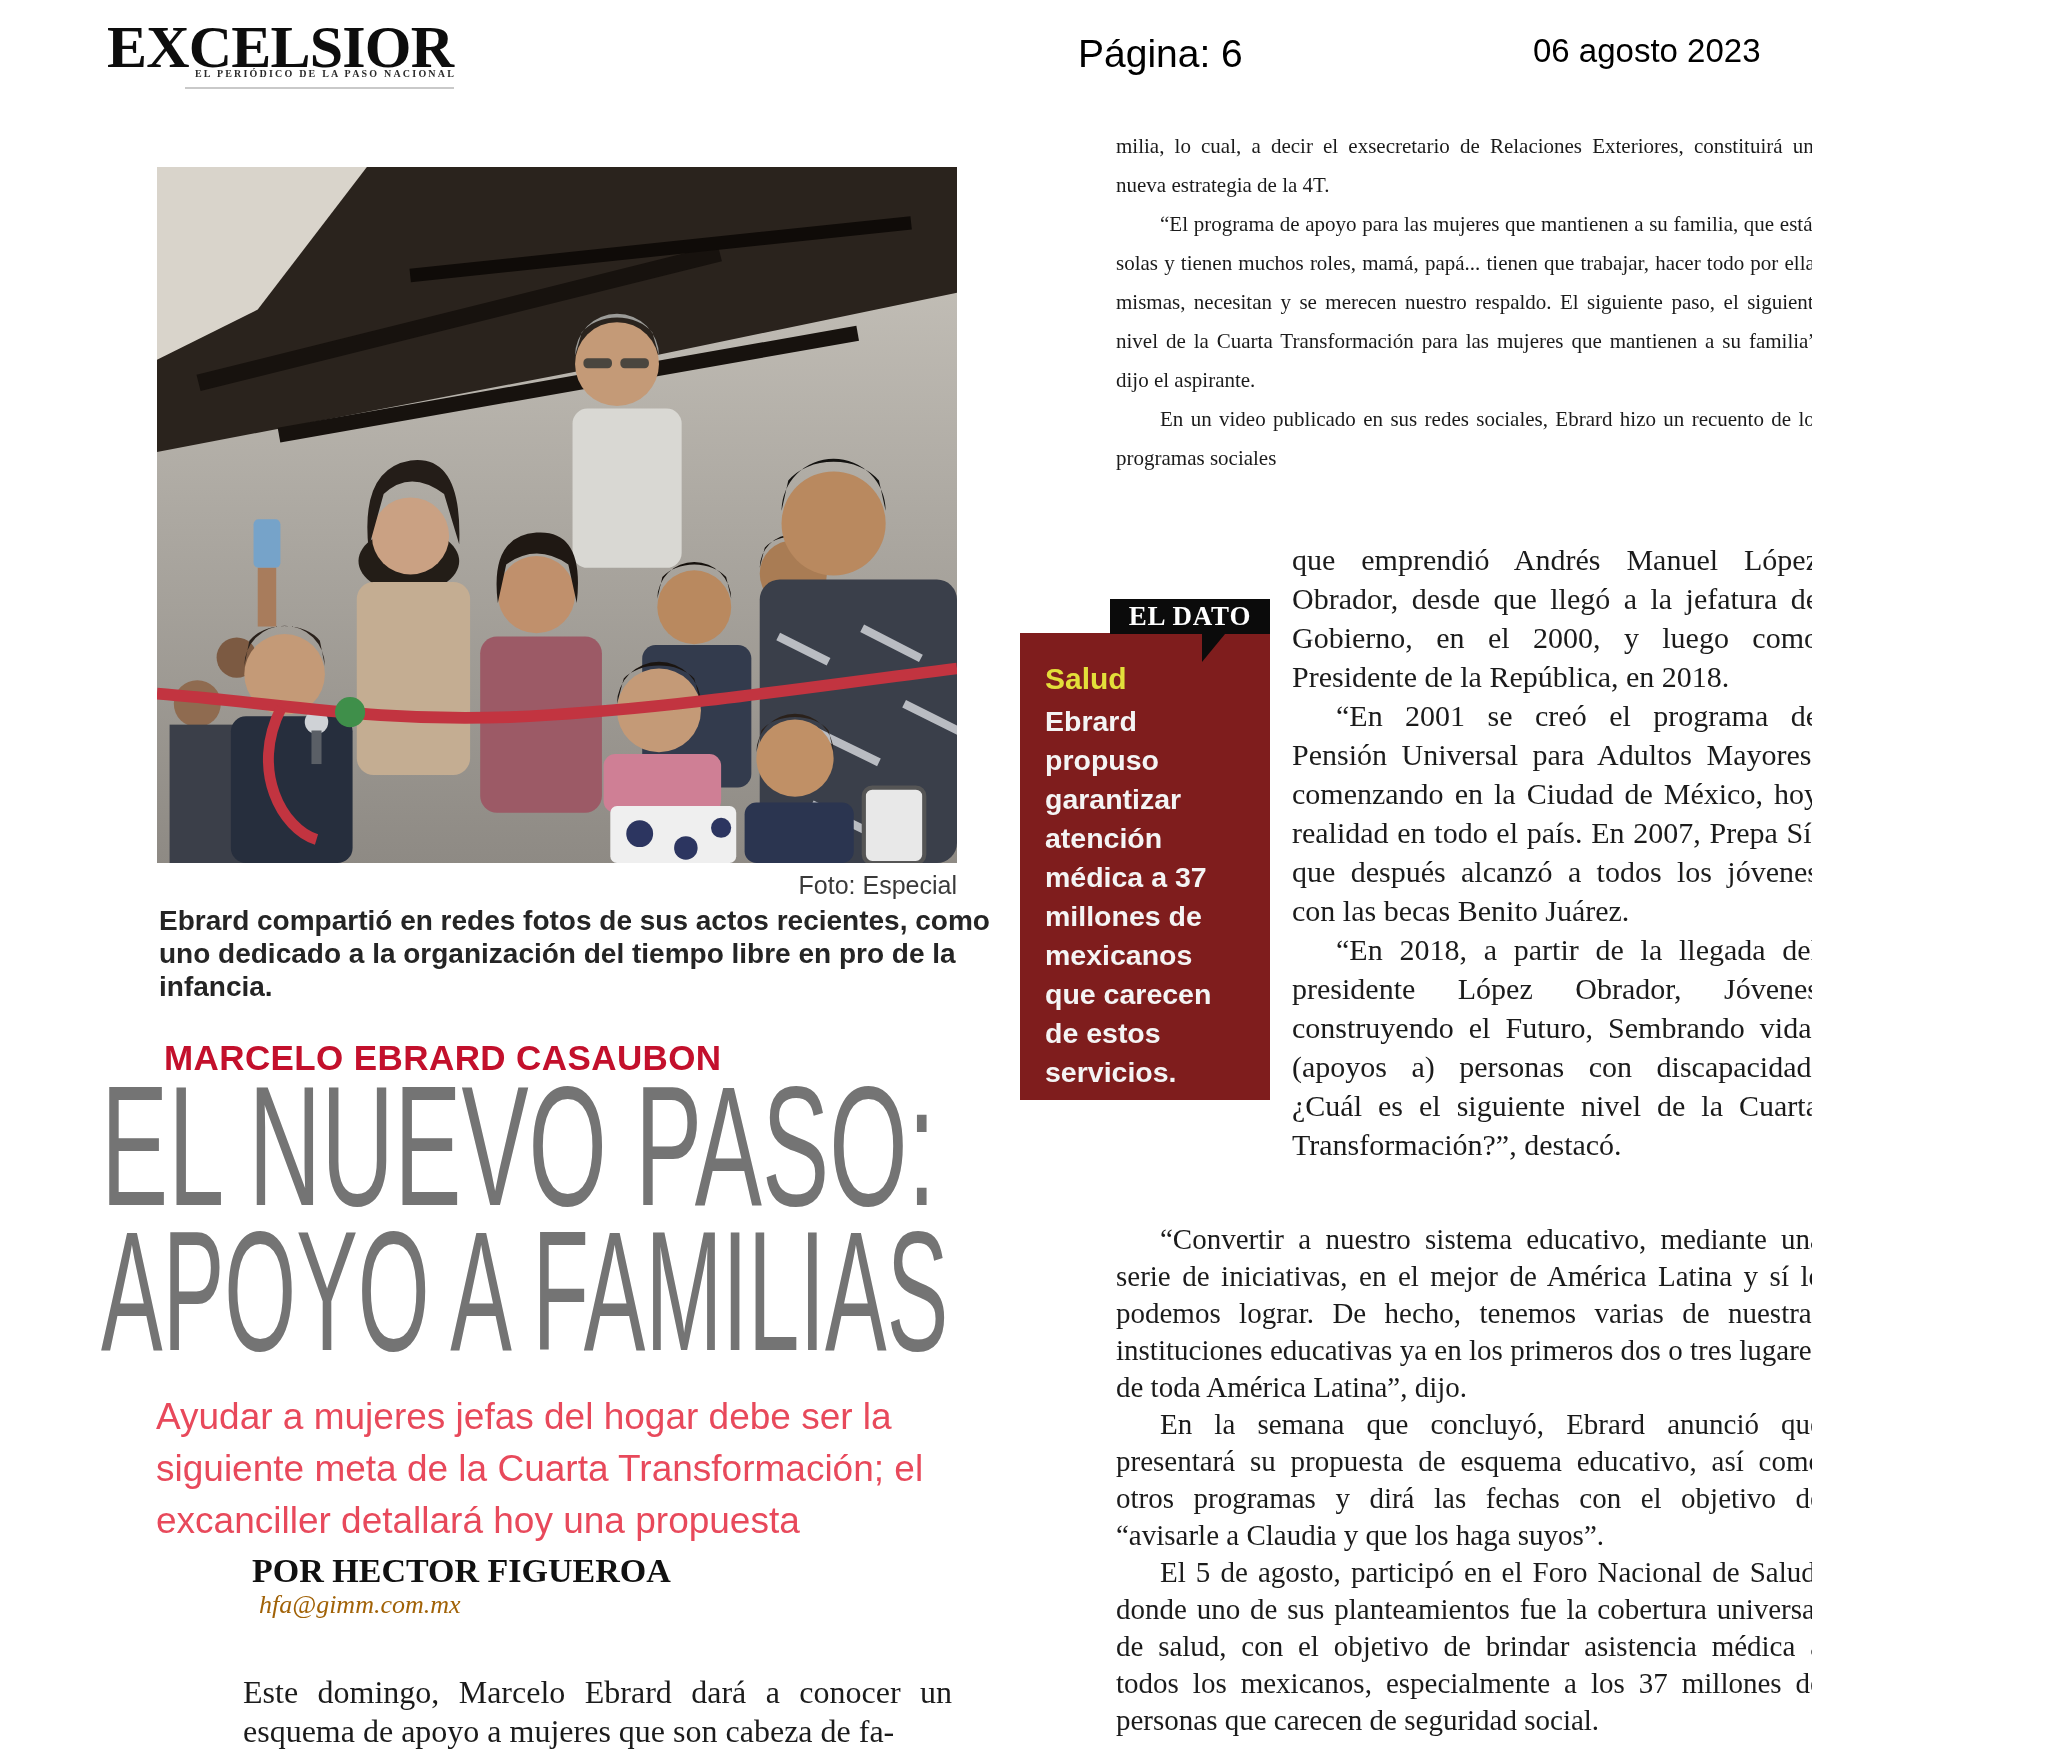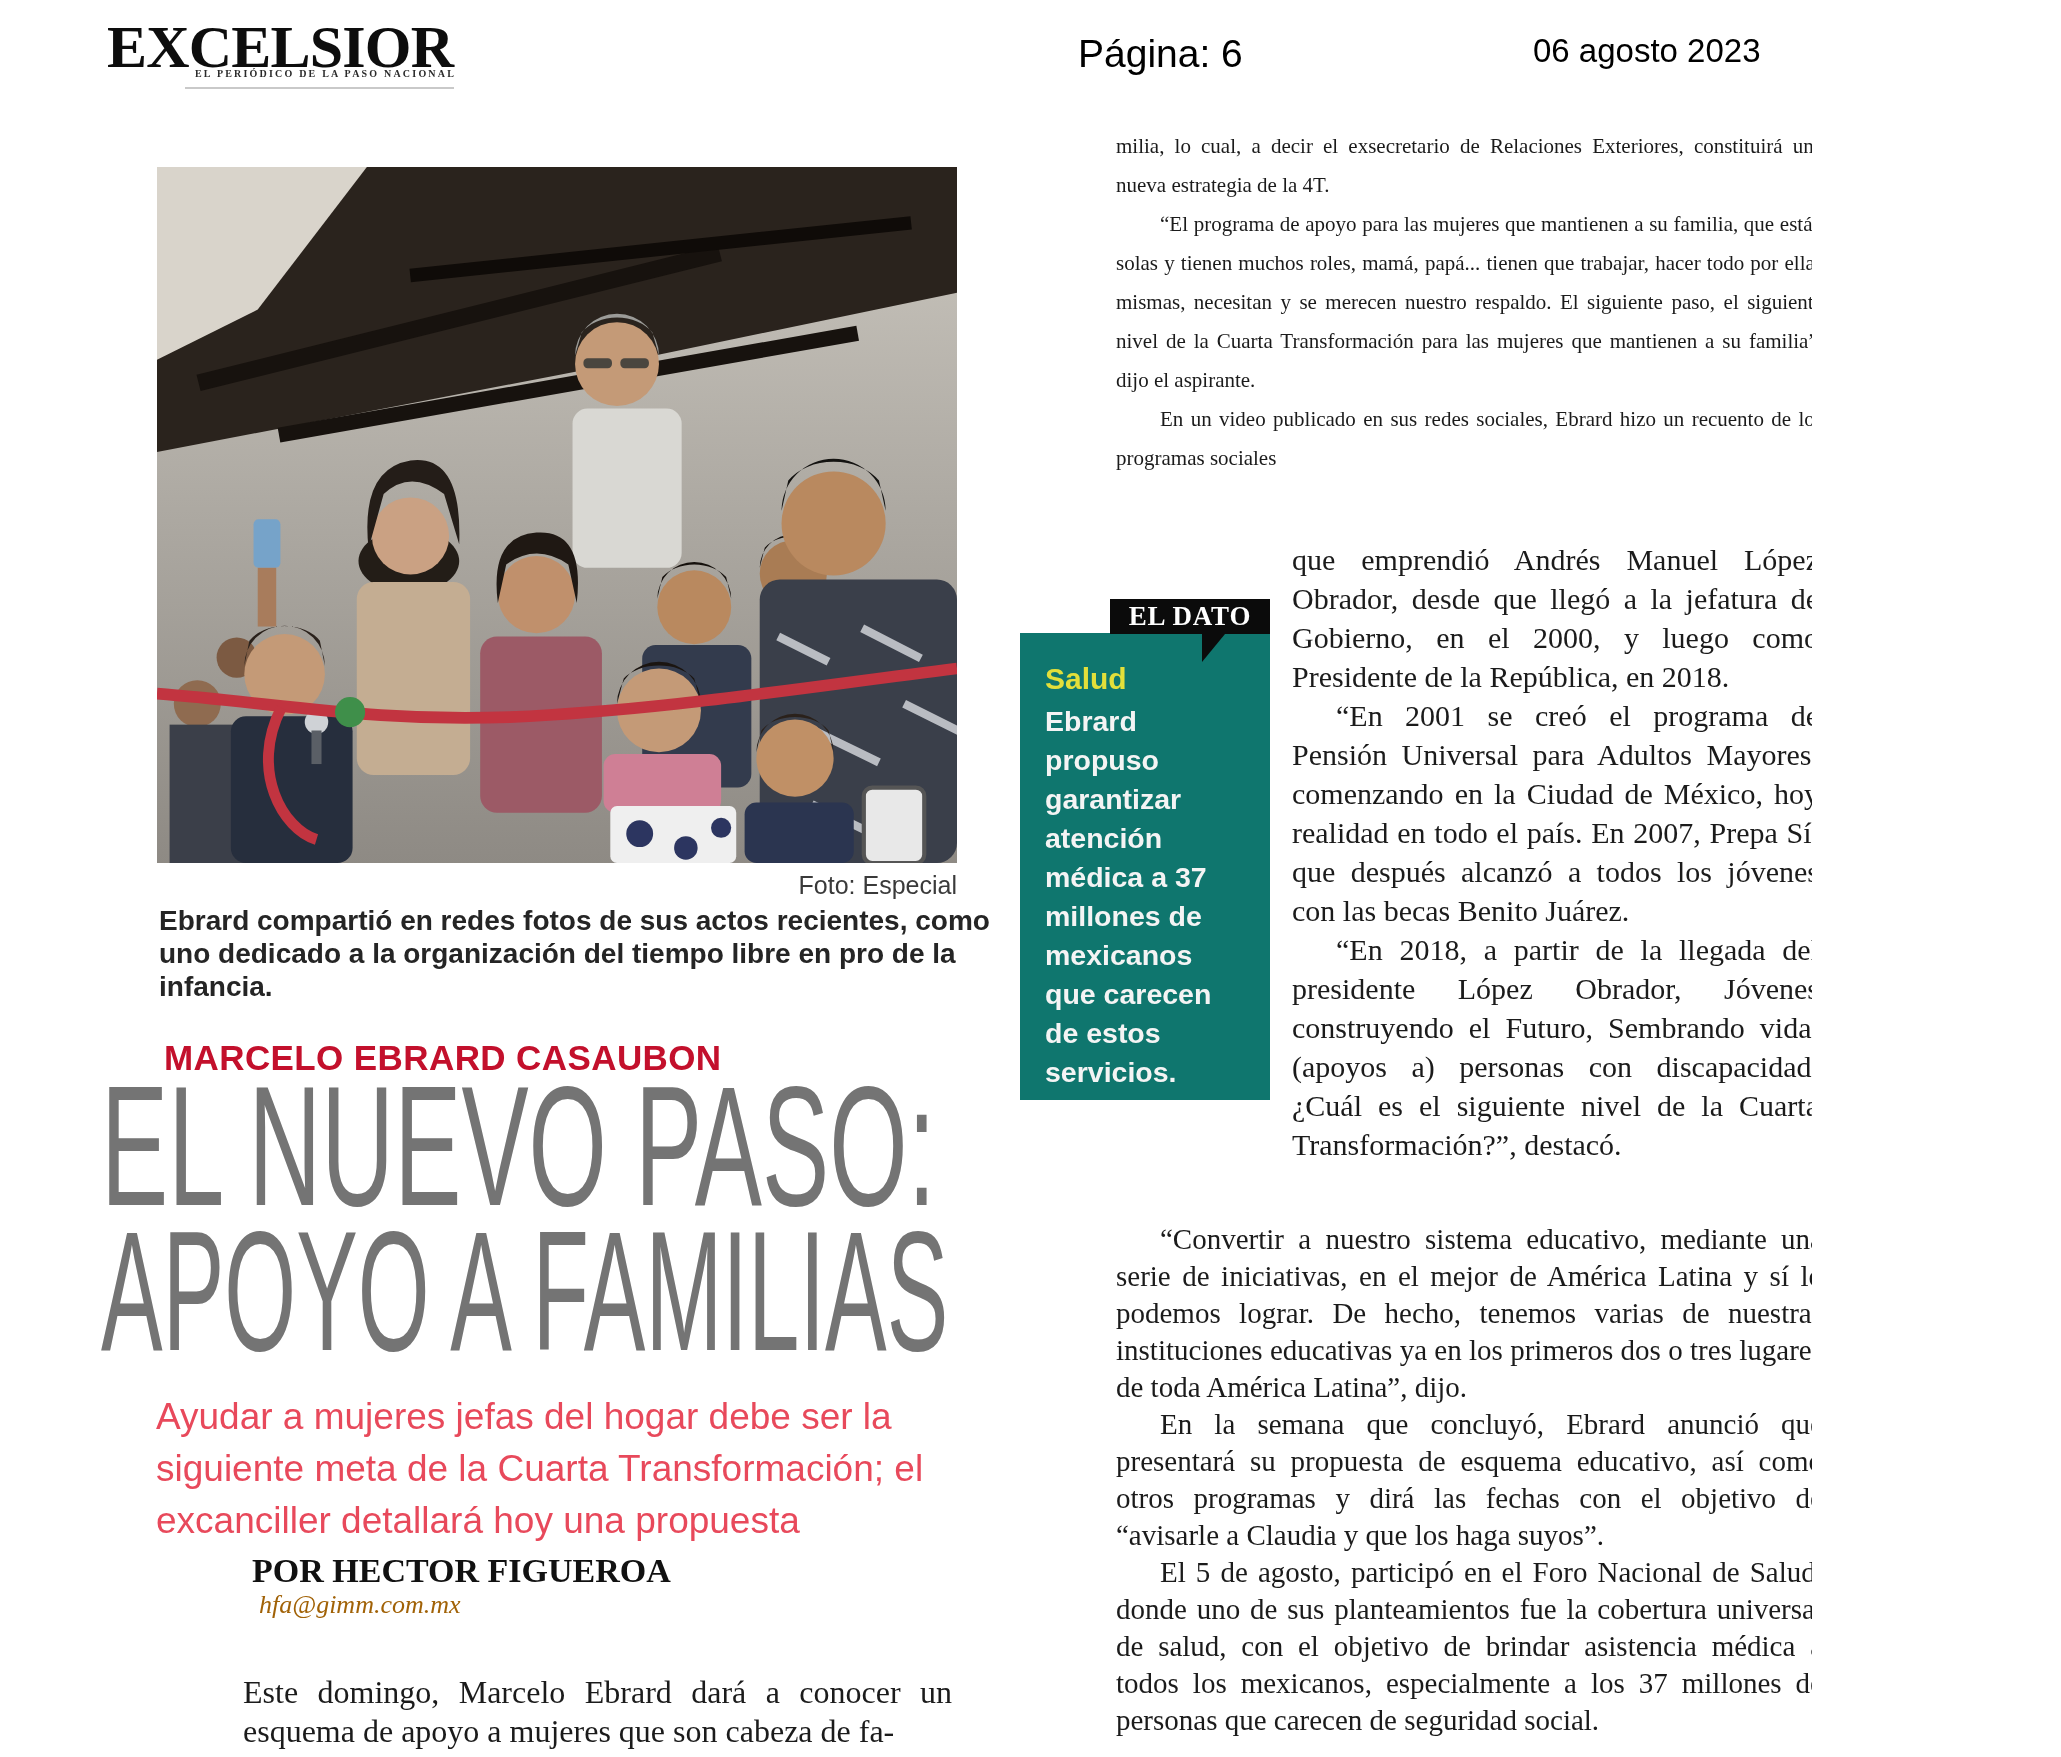--- a/index.html
+++ b/index.html
@@ -48,21 +48,21 @@
   #col-a{position:absolute;left:1116px;top:114px;width:707px;font-size:21px;line-height:39px;}
   #col-b{position:absolute;left:1292px;top:527px;width:527px;font-size:30px;line-height:39px;}
   #col-c{position:absolute;left:1116px;top:1208px;width:707px;font-size:29px;line-height:37px;}
 
   
   #dato-tab{position:absolute;left:1110px;top:586px;width:160px;height:35px;background:#0b0b0b;
         color:#fff;font-family:"Liberation Serif",serif;font-weight:bold;font-size:27px;
         text-align:center;line-height:35px;letter-spacing:0.8px;}
   #dato-tail{position:absolute;left:1202px;top:621px;width:0;height:0;
         border-top:28.5px solid #0b0b0b;border-right:23.5px solid transparent;}
-  #dato-box{position:absolute;left:1020px;top:620px;width:250px;height:467px;background:#0f766e;
+  #dato-box{position:absolute;left:1020px;top:620px;width:250px;height:467px;background:#7f1d1d;
         box-sizing:border-box;padding:28.5px 30px 0 25px;}
   #dato-tag{font-family:"Liberation Sans",sans-serif;font-weight:bold;font-size:30px;
         color:#e3df3a;margin-bottom:6.7px;}
   #dato-text{font-family:"Liberation Sans",sans-serif;font-weight:bold;font-size:28.5px;
         line-height:39px;color:#f4f4f4;}
 </style>
 </head>
 <body>
 
 <div id="page">

